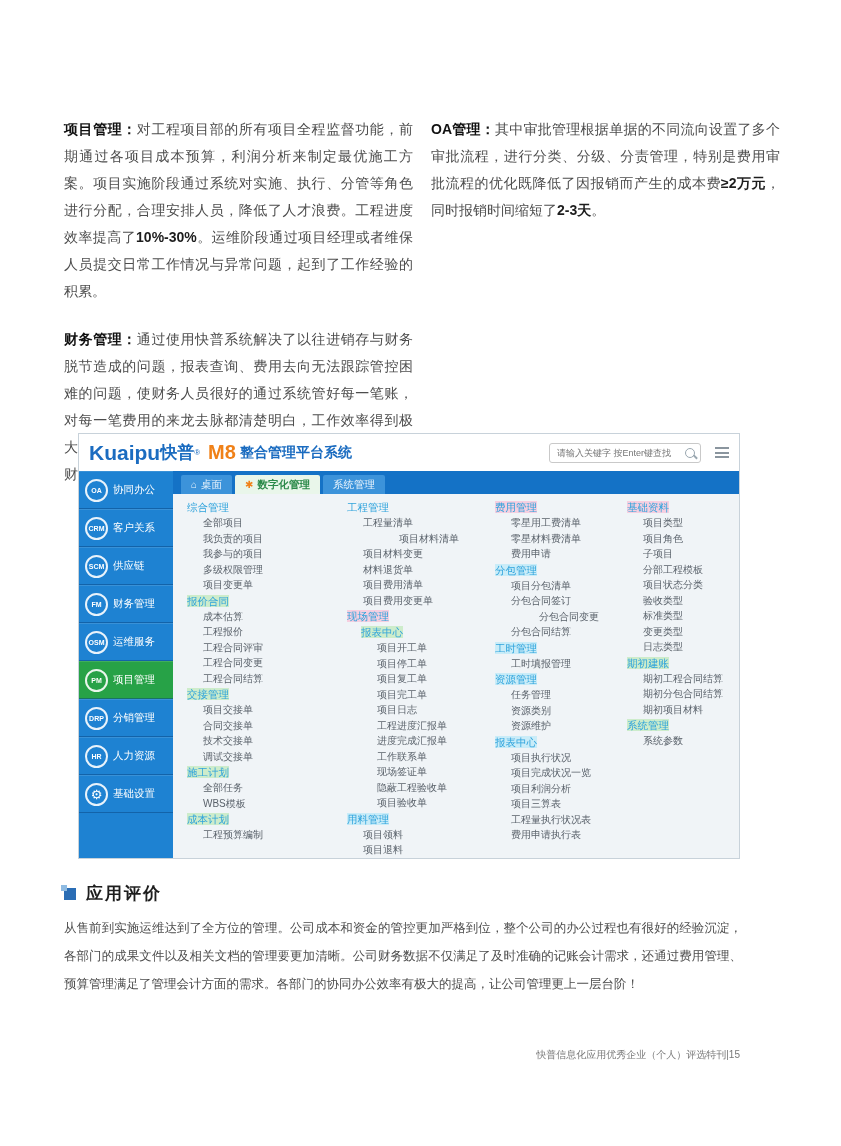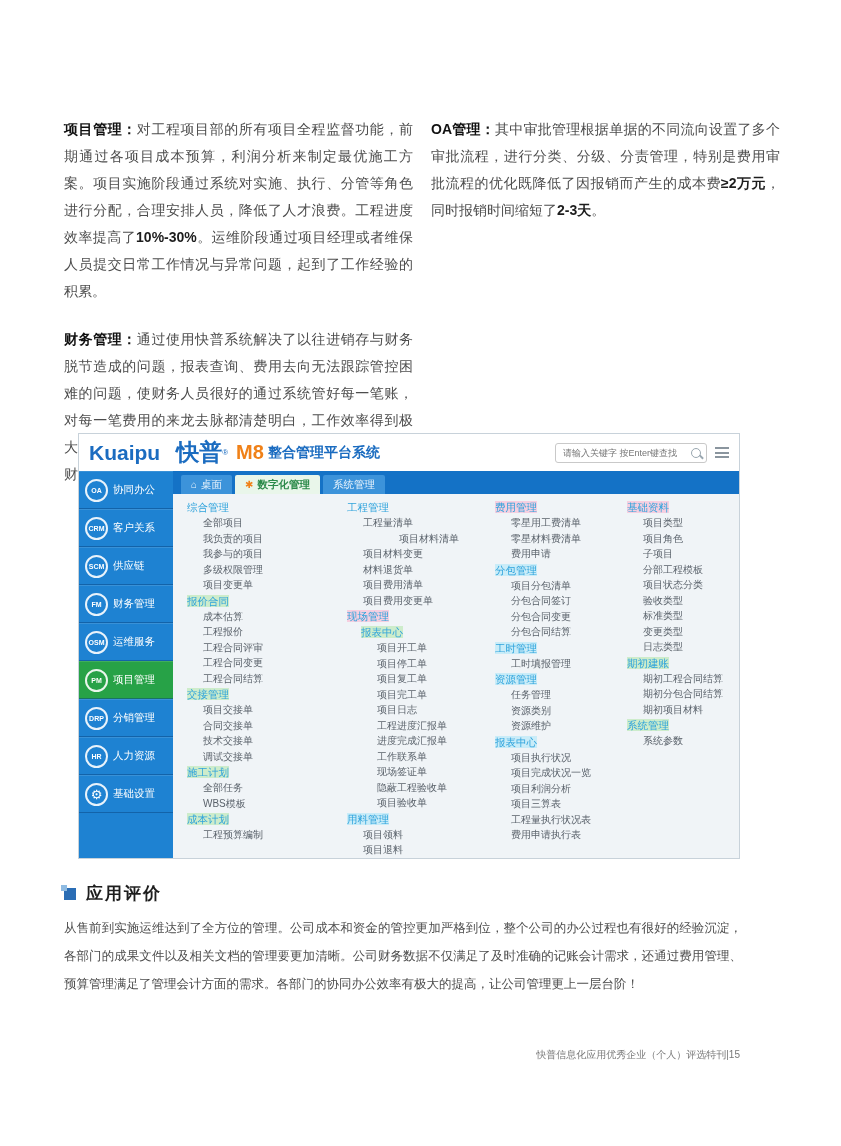--- a/index.html
+++ b/index.html
@@ -11,25 +11,25 @@
   .art-col{flex:1;min-width:0;}
   p.art{margin:0 0 21px;font-size:14px;line-height:27px;color:#4d4d4d;text-align:justify;}
   p.art b{color:#1d1d1d;}
   p.art b.lead{color:#111;}
 
   
   .shot{position:absolute;left:78px;top:433px;width:662px;height:426px;border:1px solid #c8d2da;
         box-sizing:border-box;background:#fff;display:flex;flex-direction:column;}
   .shot-header{height:37px;display:flex;align-items:center;padding:0 10px;background:#fff;}
   .logo-latin{font-size:21px;font-weight:bold;color:#1b6cc0;}
-  .logo-cn{font-size:23px;font-weight:bold;color:#1b6cc0;margin-left:16px;}
+  .logo-cn{font-size:17px;font-weight:bold;color:#1b6cc0;margin-left:0;}
   .logo-reg{font-size:8px;color:#1b6cc0;vertical-align:top;margin-right:6px;}
   .logo-m8{font-size:20px;font-weight:bold;color:#f08118;margin-left:2px;}
   .logo-suffix{font-size:14px;font-weight:bold;color:#1b6cc0;margin-left:4px;}
-  .shot-search{margin-left:auto;display:flex;align-items:center;gap:8px;}
+  .shot-search{margin-left:auto;display:flex;align-items:center;gap:14px;}
   .search-box{width:152px;height:20px;border:1px solid #c9c9c9;border-radius:3px;display:flex;
               align-items:center;padding:0 5px;background:#fff;box-sizing:border-box;}
   .search-box input{border:0;outline:0;flex:1;font-size:9px;color:#666;background:transparent;
               font-family:"Liberation Sans","DejaVu Sans",sans-serif;}
   .mag{width:8px;height:8px;border:1.5px solid #9aa7b0;border-radius:50%;position:relative;flex:none;}
   .mag::after{content:"";position:absolute;width:5px;height:1.5px;background:#9aa7b0;
               transform:rotate(45deg);right:-4px;bottom:-1px;}
   .burger{width:14px;display:flex;flex-direction:column;gap:2.5px;cursor:pointer;}
   .burger span{height:2px;background:#8a959e;}
 
@@ -212,21 +212,21 @@
               <div class="mitem" style="padding-left: 16px;">项目退料</div>
             </div>
             <div class="mcol mcol-2">
               <div class="mhead" style="padding-left: 0px;"><span class="hl-pink">费用管理</span></div>
               <div class="mitem" style="padding-left: 16px;">零星用工费清单</div>
               <div class="mitem" style="padding-left: 16px;">零星材料费清单</div>
               <div class="mitem" style="padding-left: 16px;">费用申请</div>
               <div class="mhead" style="padding-left: 0px;"><span class="hl-cyan">分包管理</span></div>
               <div class="mitem" style="padding-left: 16px;">项目分包清单</div>
               <div class="mitem" style="padding-left: 16px;">分包合同签订</div>
-              <div class="mitem" style="padding-left: 16px;">分包合同变更</div>
+              <div class="mitem" style="padding-left: 16px; text-align: center;">分包合同变更</div>
               <div class="mitem" style="padding-left: 16px;">分包合同结算</div>
               <div class="mhead" style="padding-left: 0px;"><span class="hl-cyan">工时管理</span></div>
               <div class="mitem" style="padding-left: 16px;">工时填报管理</div>
               <div class="mhead" style="padding-left: 0px;"><span class="hl-cyan">资源管理</span></div>
               <div class="mitem" style="padding-left: 16px;">任务管理</div>
               <div class="mitem" style="padding-left: 16px;">资源类别</div>
               <div class="mitem" style="padding-left: 16px;">资源维护</div>
               <div class="mhead" style="padding-left: 0px;"><span class="hl-cyan">报表中心</span></div>
               <div class="mitem" style="padding-left: 16px;">项目执行状况</div>
               <div class="mitem" style="padding-left: 16px;">项目完成状况一览</div>

